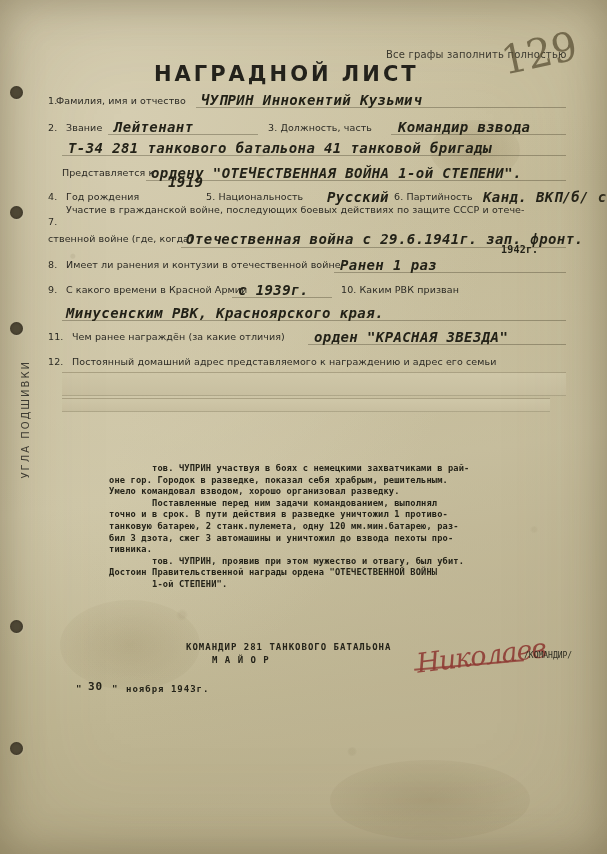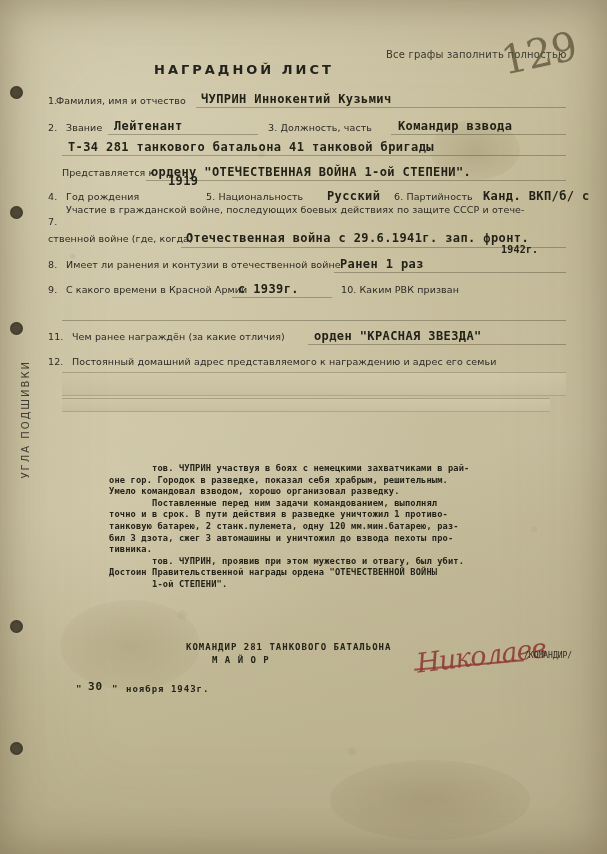--- a/index.html
+++ b/index.html
@@ -101,41 +101,42 @@
     transform: rotate(-12deg);
     font-family: "DejaVu Serif", serif;
     opacity: 0.75;
   }
 
   h1#title {
     position: absolute;
     top: 62px;
     left: 108px;
     margin: 0;
-    font-size: 13px;
+    font-size: 21px;
     letter-spacing: 3px;
     font-weight: bold;
     color: #23221c;
     font-family: "DejaVu Sans", sans-serif;
   }
 
   .line {
     position: absolute;
     font-size: 10.5px;
     color: #2b2a24;
     font-family: "DejaVu Sans", sans-serif;
     white-space: nowrap;
   }
   .printed { font-size: 9.5px; letter-spacing: 0.1px; }
   .typed {
     font-family: "DejaVu Sans Mono", monospace;
     font-weight: bold;
     letter-spacing: 0.4px;
     color: #232218;
-    font-size: 12px;
+    font-size: 14px;
+    font-style: italic;
   }
   .typed-sm {
     font-family: "DejaVu Sans Mono", monospace;
     font-weight: bold;
     letter-spacing: 0.2px;
     color: #232218;
     font-size: 10px;
     margin-top: 42px;
   }
 
@@ -284,20 +285,21 @@
     <div class="line printed" style="top:259px;left:2px;">8.</div>
     <div class="line printed" style="top:259px;left:20px;">Имеет ли ранения и контузии в отечественной войне</div>
     <div class="line typed" style="top:257px;left:294px;">Ранен 1 раз</div>
     <div class="rule" style="top:272px;left:288px;width:232px;"></div>
 
     <div class="line printed" style="top:284px;left:2px;">9.</div>
     <div class="line printed" style="top:284px;left:20px;">С какого времени в Красной Армии</div>
     <div class="line typed" style="top:282px;left:192px;">с 1939г.</div>
     <div class="line printed" style="top:284px;left:295px;">10. Каким РВК призван</div>
     <div class="rule" style="top:297px;left:186px;width:100px;"></div>
+    <div class="line typed" style="top:305px;left:20px;">Минусенским РВК, Красноярского края.</div>
     <div class="rule" style="top:320px;left:16px;width:504px;"></div>
 
     <div class="line printed" style="top:331px;left:2px;">11.</div>
     <div class="line printed" style="top:331px;left:26px;">Чем ранее награждён (за какие отличия)</div>
     <div class="line typed" style="top:329px;left:268px;">орден "КРАСНАЯ ЗВЕЗДА"</div>
     <div class="rule" style="top:344px;left:262px;width:258px;"></div>
 
     <div class="line printed" style="top:356px;left:2px;">12.</div>
     <div class="line printed" style="top:356px;left:26px;">Постоянный домашний адрес представляемого к награждению и адрес его семьи</div>
     <div class="redaction" style="top:372px;left:16px;width:504px;height:22px;"></div>

